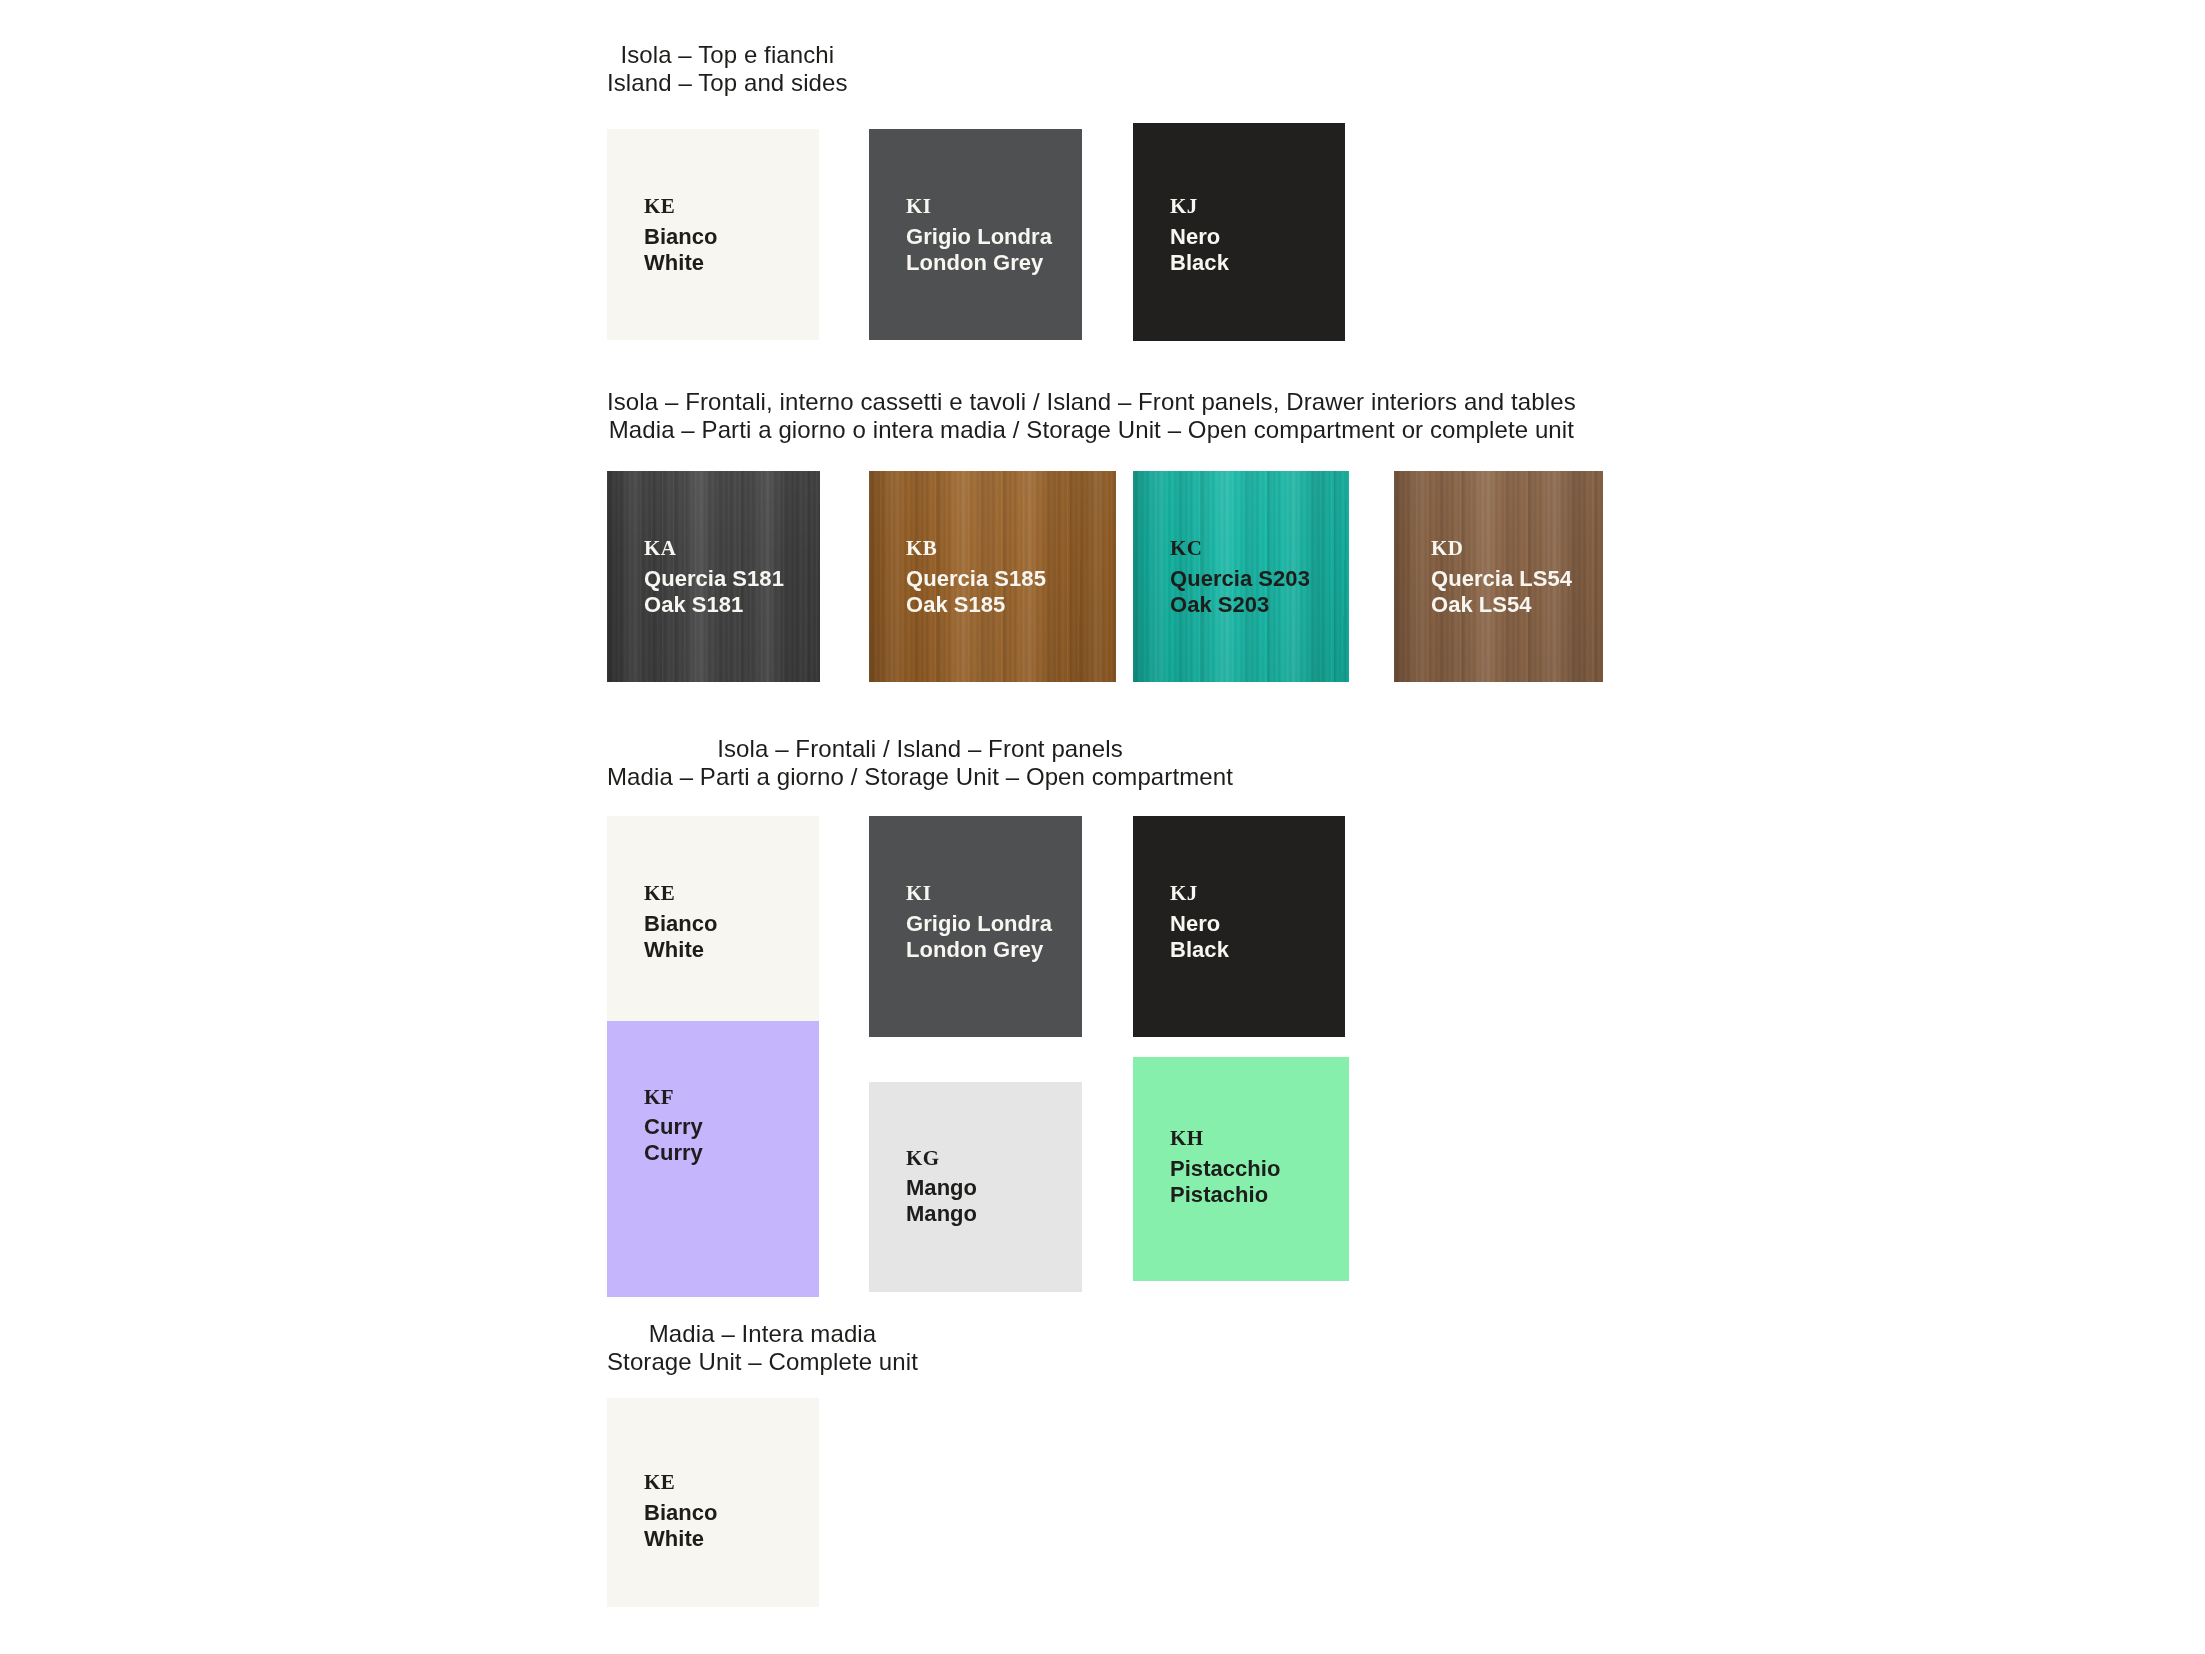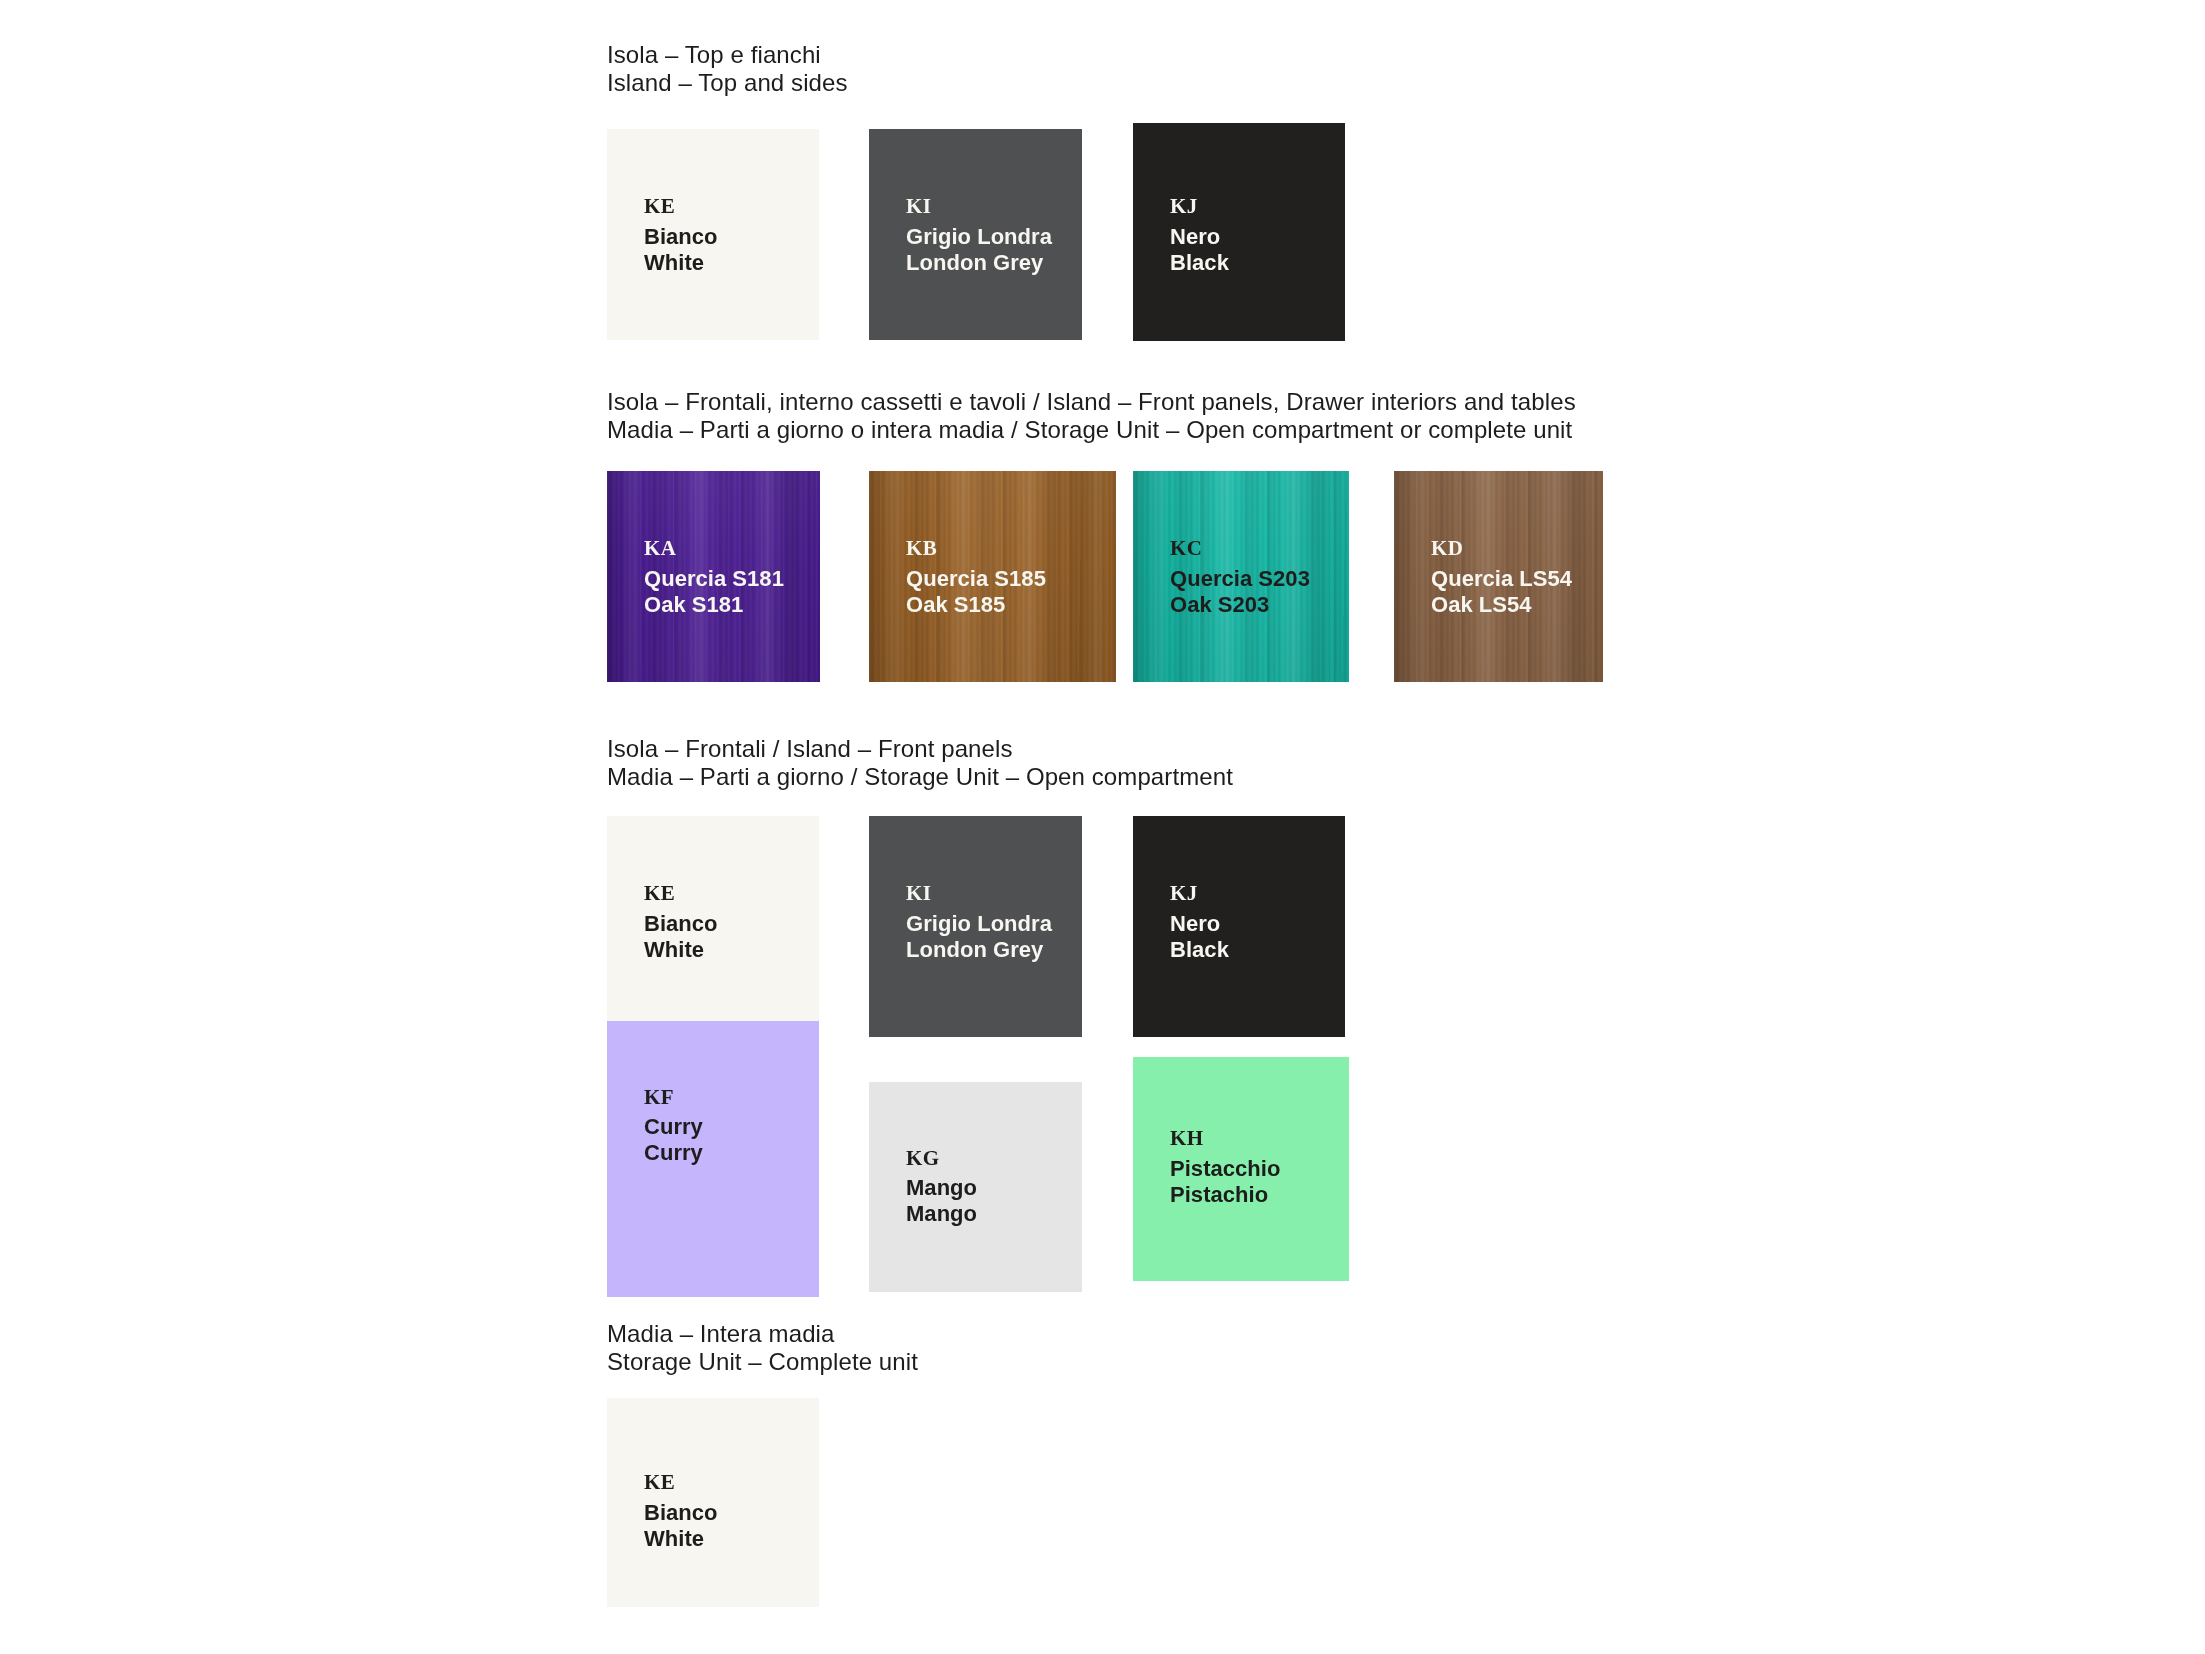--- a/index.html
+++ b/index.html
@@ -25,21 +25,21 @@
     position: absolute;
     left: 607px;
     color: #1d1d1b;
     font-family: "Liberation Sans", sans-serif;
     font-size: 24px;
     font-weight: 400;
     line-height: 28px;
     letter-spacing: 0.1px;
     white-space: nowrap;
   }
-  .section-head .hline { display: block; }
+  .section-head .hline { display: block; text-align: center; }
 
   
   .swatch {
     position: absolute;
     overflow: hidden;
   }
   .swatch .labels {
     position: absolute;
     left: 37px;
     top: 27px;
@@ -149,21 +149,21 @@
       <span class="name-it">Nero</span>
       <span class="name-en">Black</span>
     </span>
   </div>
 
   <div class="section-head" style="top:388px">
     <span class="hline">Isola – Frontali, interno cassetti e tavoli / Island – Front panels, Drawer interiors and tables</span>
     <span class="hline">Madia – Parti a giorno o intera madia / Storage Unit – Open compartment or complete unit</span>
   </div>
 
-  <div class="swatch dark" style="left:607px;top:471px;width:213px;height:211px;background:#4c1d95">
+  <div class="swatch dark" style="left:607px;top:471px;width:213px;height:211px;background:#404040">
     <span class="grain"></span>
     <span class="labels">
       <span class="code">KA</span>
       <span class="name-it">Quercia S181</span>
       <span class="name-en">Oak S181</span>
     </span>
   </div>
 
   <div class="swatch dark" style="left:869px;top:471px;width:247px;height:211px;background:#9a6227">
     <span class="grain"></span>

